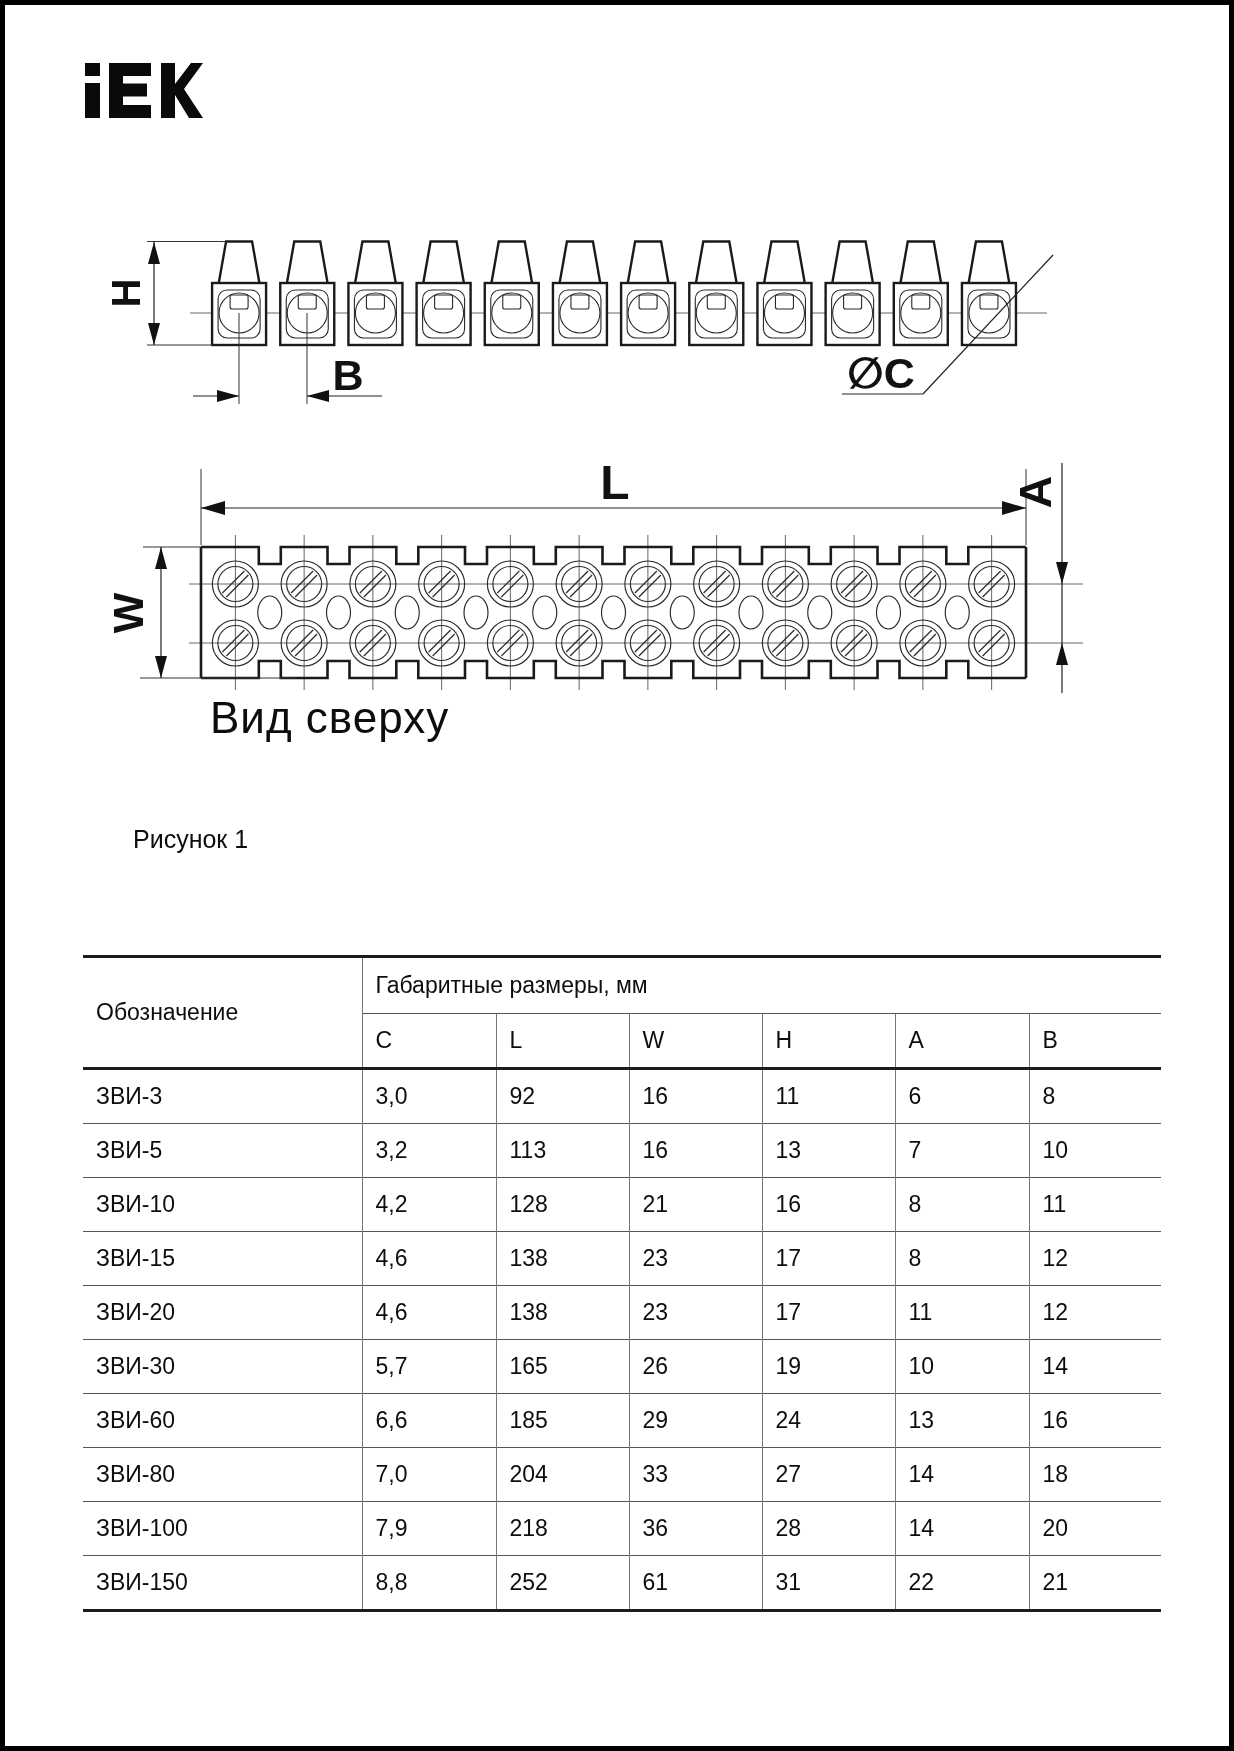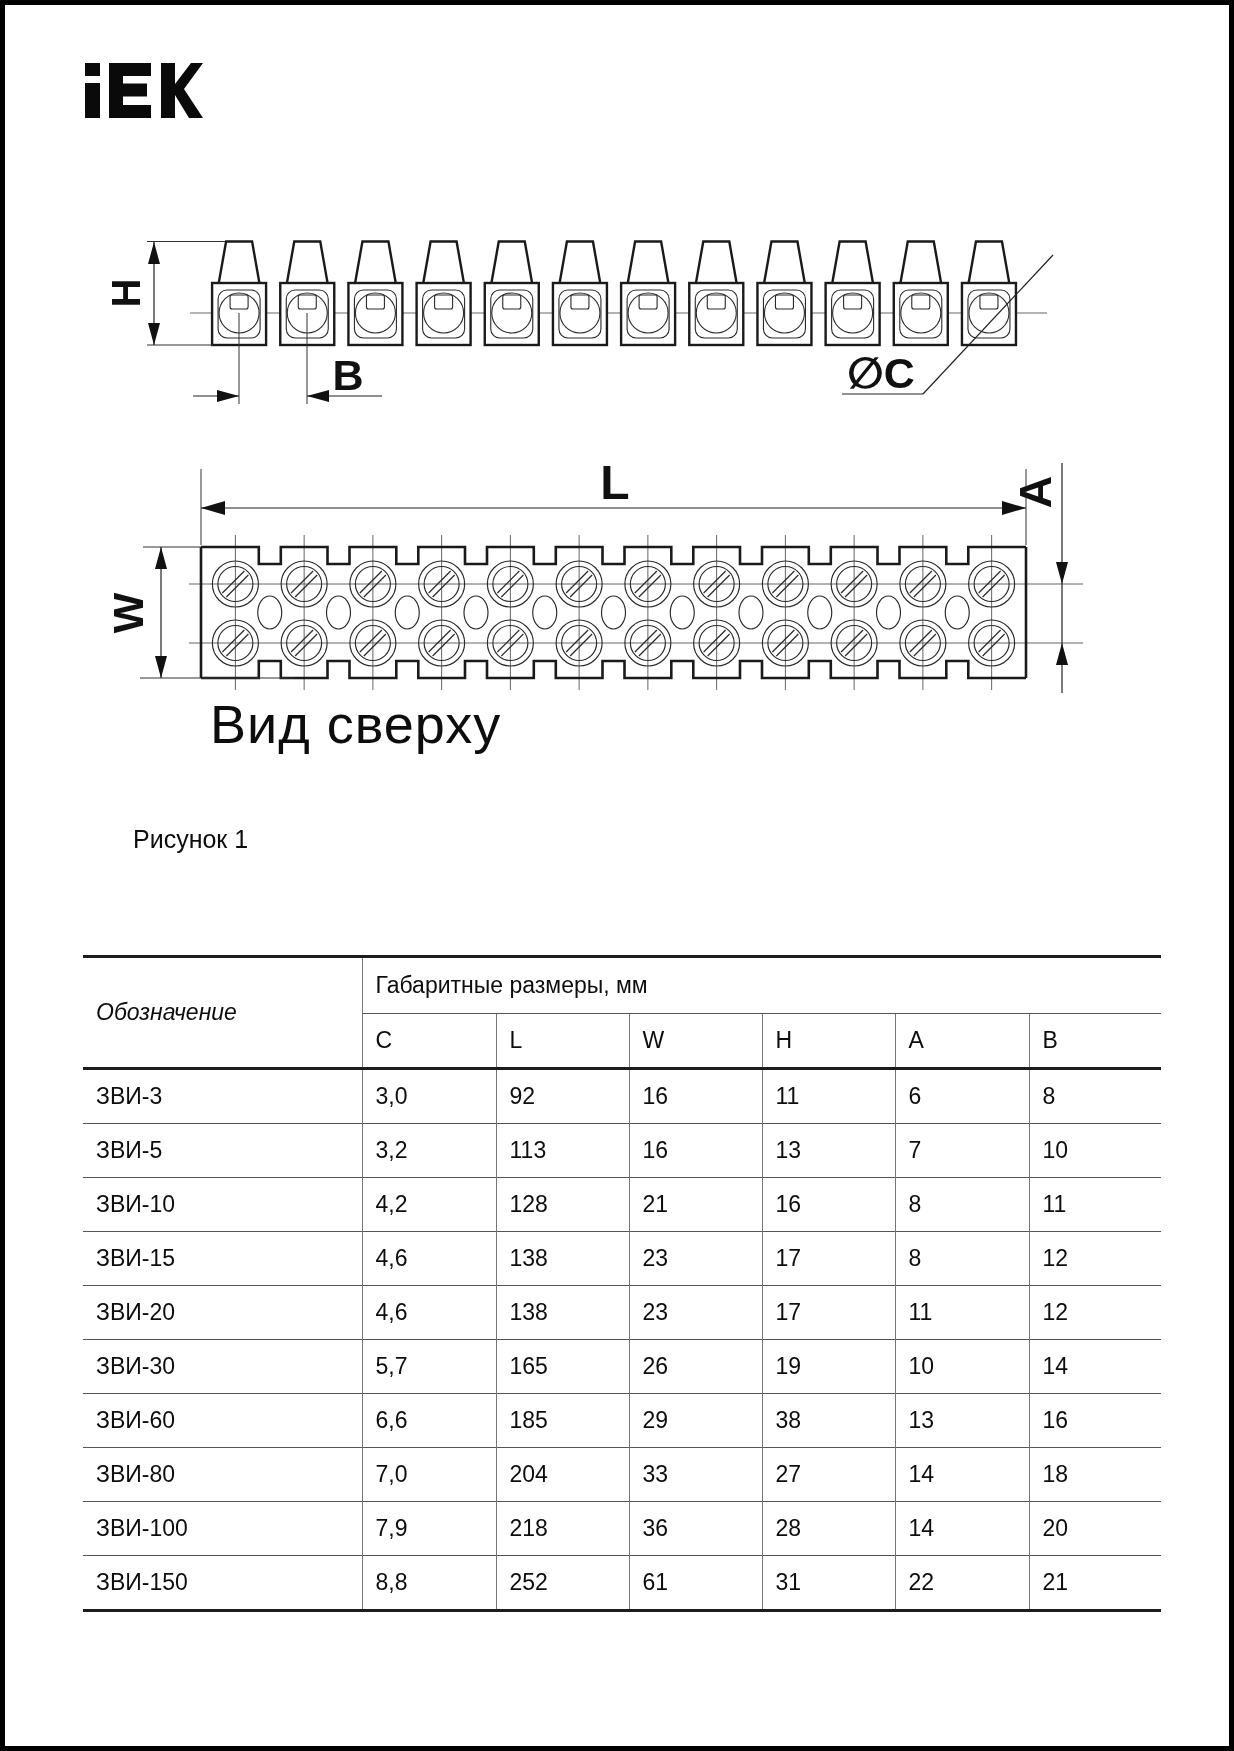--- a/index.html
+++ b/index.html
@@ -19,37 +19,37 @@
   .thick2{fill:none;stroke:#1a1a1a;stroke-width:2.6;}
   .thin{fill:none;stroke:#2a2a2a;stroke-width:1.1;}
   .thin2{fill:none;stroke:#2a2a2a;stroke-width:1.15;}
   .dim{stroke:#222;stroke-width:1.2;fill:none;}
   .ext{stroke:#333;stroke-width:1;fill:none;}
   .cl{stroke:#555;stroke-width:0.9;fill:none;}
   .arrow{fill:#111;stroke:none;}
   .dimtext{font-family:"Liberation Sans","DejaVu Sans",sans-serif;font-weight:bold;fill:#111;}
   .whitefill{fill:#fff;stroke:none;}
   
-  .topview-label{left:205px;top:688px;font-size:54px;letter-spacing:1px;color:#0d0d0d;}
+  .topview-label{left:205px;top:688px;font-size:44px;letter-spacing:1px;color:#0d0d0d;}
   
   .caption{left:128px;top:820px;font-size:25px;display:flex;gap:36px;color:#0d0d0d;}
   
   table.dims{
     position:absolute;left:78px;top:950px;width:1078px;
     border-collapse:collapse;table-layout:fixed;
     font-size:23px;color:#0d0d0d;
     border-top:3px solid #1c1c1c;
     border-bottom:3px solid #1c1c1c;
   }
   table.dims th, table.dims td{
     font-weight:normal;text-align:left;padding:0 0 0 13px;
     overflow:hidden;white-space:nowrap;
   }
   td.c-desig{padding-left:20px;}
-  th.h-desig{vertical-align:middle;padding-left:20px;font-style:italic;}
+  th.h-desig{vertical-align:middle;padding-left:20px;}
   th.h-group{border-left:1px solid #777;border-bottom:1.5px solid #555;height:55px;margin-left:48px;}
   tr.subhead th{height:53px;border-left:1px solid #777;border-bottom:3px solid #1c1c1c;}
   th.h-desig{border-right:1px solid #777;border-bottom:3px solid #1c1c1c;}
   table.dims tbody td{height:53px;border-top:1.5px solid #555;}
   table.dims tbody td.c-val{border-left:1px solid #777;margin-top:32px;}
 </style>
 </head>
 <body>
 
 <div class="page">
@@ -395,21 +395,21 @@
           <td class="c-val">26</td>
           <td class="c-val">19</td>
           <td class="c-val">10</td>
           <td class="c-val">14</td>
         </tr>
         <tr>
           <td class="c-desig">ЗВИ-60</td>
           <td class="c-val">6,6</td>
           <td class="c-val">185</td>
           <td class="c-val">29</td>
-          <td class="c-val">38</td>
+          <td class="c-val">24</td>
           <td class="c-val">13</td>
           <td class="c-val">16</td>
         </tr>
         <tr>
           <td class="c-desig">ЗВИ-80</td>
           <td class="c-val">7,0</td>
           <td class="c-val">204</td>
           <td class="c-val">33</td>
           <td class="c-val">27</td>
           <td class="c-val">14</td>

